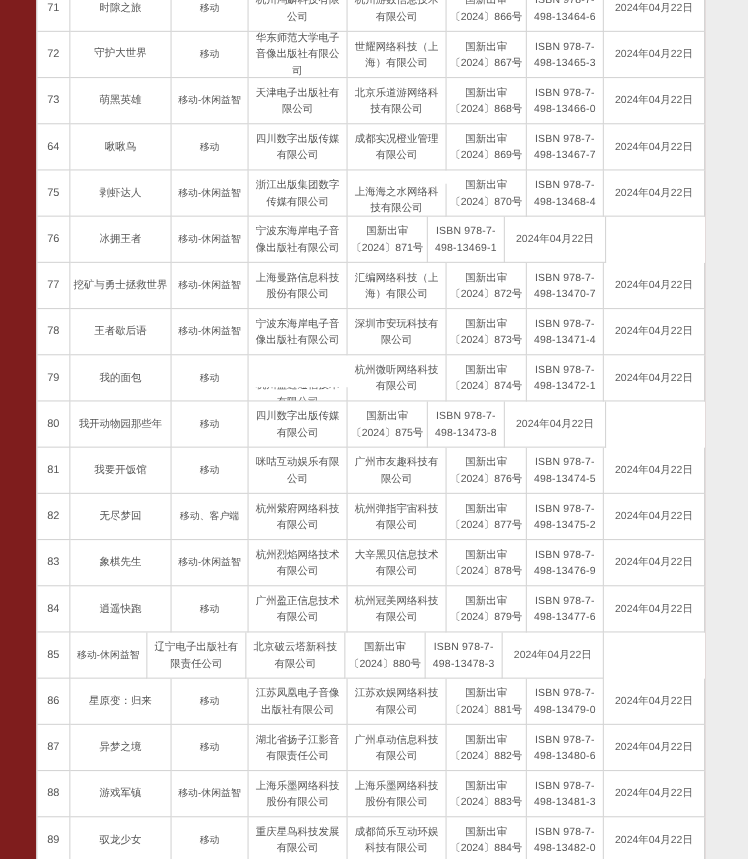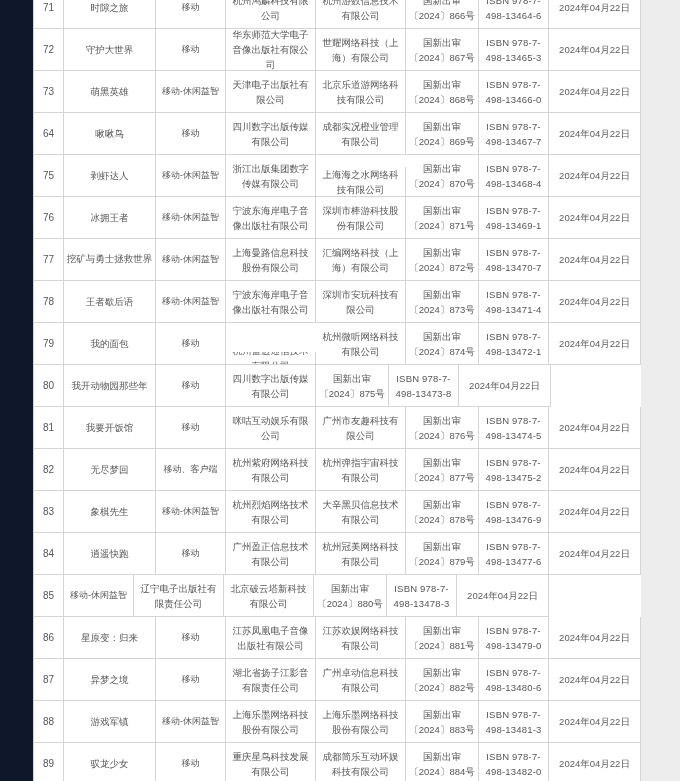--- a/index.html
+++ b/index.html
@@ -1,20 +1,20 @@
 <!DOCTYPE html>
 <html><head>
 <meta charset="utf-8">
 <style>
   html,body{margin:0;padding:0;}
   body{
     width:680px;height:781px;overflow:hidden;background:#ffffff;
     font-family:"Liberation Sans","DejaVu Sans",sans-serif;
   }
-  .page{position:relative;width:680px;height:781px;overflow:hidden;background:#0f172a;}
+  .page{position:relative;width:680px;height:781px;overflow:hidden;background:#7f1d1d;}
   .table{position:absolute;left:33px;top:-13px;border-left:1px solid #d5d5d5;background:#ffffff;}
   .row{display:flex;height:42px;}
   .cell{
     box-sizing:border-box;
     border-right:1px solid #d5d5d5;
     border-bottom:1px solid #d5d5d5;
     display:flex;flex-direction:column;align-items:center;justify-content:center;
     text-align:center;color:#565656;padding:0 2px;overflow:hidden;
     line-height:15px;
   }
@@ -43,21 +43,21 @@
           <div>〔2024〕866号</div>
         </div>
         <div class="cell c-isbn" style="width: 70px;">
           <div>ISBN 978-7-</div>
           <div>498-13464-6</div>
         </div>
         <div class="cell c-date" style="width: 92px;">2024年04月22日</div>
       </div>
       <div class="row">
         <div class="cell c-no" style="width: 30px;">72</div>
-        <div class="cell c-name" style="width: 92px;">守护大世界</div>
+        <div class="cell c-name" style="width: 92px; font-family: Liberation Serif, serif;">守护大世界</div>
         <div class="cell c-type" style="width: 70px;">移动</div>
         <div class="cell c-pub" style="width: 90px;">华东师范大学电子音像出版社有限公司</div>
         <div class="cell c-op" style="width: 90px;">世耀网络科技（上海）有限公司</div>
         <div class="cell c-appr" style="width: 73px;">
           <div>国新出审</div>
           <div>〔2024〕867号</div>
         </div>
         <div class="cell c-isbn" style="width: 70px;">
           <div>ISBN 978-7-</div>
           <div>498-13465-3</div>
@@ -110,34 +110,33 @@
           <div>ISBN 978-7-</div>
           <div>498-13468-4</div>
         </div>
         <div class="cell c-date" style="width: 92px;">2024年04月22日</div>
       </div>
       <div class="row">
         <div class="cell c-no" style="width: 30px;">76</div>
         <div class="cell c-name" style="width: 92px;">冰拥王者</div>
         <div class="cell c-type" style="width: 70px;">移动-休闲益智</div>
         <div class="cell c-pub" style="width: 90px;">宁波东海岸电子音像出版社有限公司</div>
-        <div class="cell c-op" style="width: 90px;">深圳市棒游科技股份有限公司</div>
         <div class="cell c-appr" style="width: 73px;">
           <div>国新出审</div>
           <div>〔2024〕871号</div>
         </div>
         <div class="cell c-isbn" style="width: 70px;">
           <div>ISBN 978-7-</div>
           <div>498-13469-1</div>
         </div>
         <div class="cell c-date" style="width: 92px;">2024年04月22日</div>
       </div>
       <div class="row">
         <div class="cell c-no" style="width: 30px;">77</div>
-        <div class="cell c-name" style="width: 92px; font-family: Liberation Serif, serif;">挖矿与勇士拯救世界</div>
+        <div class="cell c-name" style="width: 92px;">挖矿与勇士拯救世界</div>
         <div class="cell c-type" style="width: 70px;">移动-休闲益智</div>
         <div class="cell c-pub" style="width: 90px;">上海曼路信息科技股份有限公司</div>
         <div class="cell c-op" style="width: 90px;">汇编网络科技（上海）有限公司</div>
         <div class="cell c-appr" style="width: 73px;">
           <div>国新出审</div>
           <div>〔2024〕872号</div>
         </div>
         <div class="cell c-isbn" style="width: 70px;">
           <div>ISBN 978-7-</div>
           <div>498-13470-7</div>

